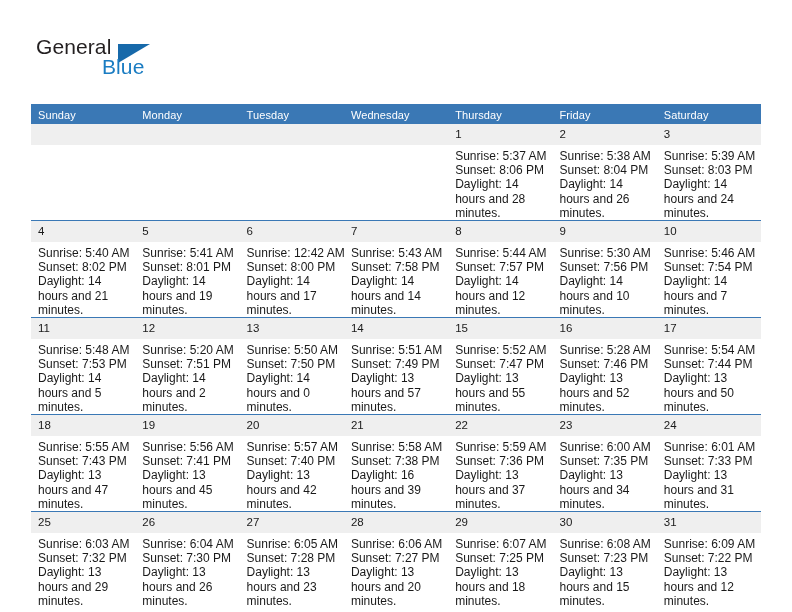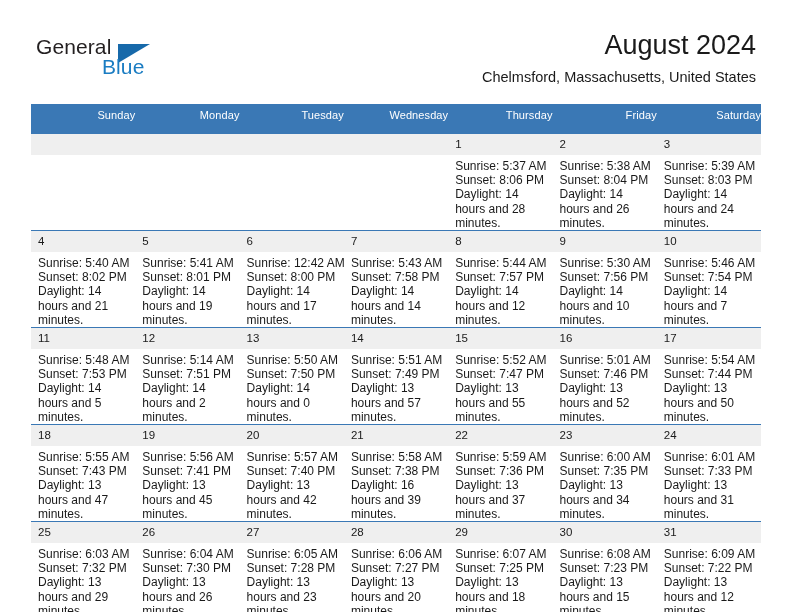--- a/index.html
+++ b/index.html
@@ -98,22 +98,22 @@
     border-collapse: collapse;
     table-layout: fixed;
   }
   .calendar col { width: 104.3px; }
 
   .calendar thead th {
     background: #3a78b5;
     color: #ffffff;
     font-size: 11px;
     font-weight: normal;
-    text-align: right;
-    padding: 5px 0 13px 7px;
+    text-align: left;
+    padding: 5px 0 3px 7px;
     height: 11px;
     letter-spacing: 0.1px;
     margin-top: 28px;
   }
 
   .calendar tbody td {
     vertical-align: top;
     padding: 0;
     border-top: 1.4px solid #3a78b5;
     background: #ffffff;
@@ -151,24 +151,20 @@
 <div class="page">
 
   <div class="header">
 
     <div class="logo">
       <span class="logo-general">General</span>
       <span class="logo-triangle"></span>
       <span class="logo-blue">Blue</span>
     </div>
 
-    <div class="title-block">
-      <div class="cal-title">August 2024</div>
-      <div class="cal-subtitle">Chelmsford, Massachusetts, United States</div>
-    </div>
 
   </div>
 
   <table class="calendar">
     <colgroup>
       <col>
         <col>
         <col>
         <col>
         <col>
@@ -288,21 +284,21 @@
             <span class="daynum">11</span>
             <div class="dayinfo">
               <div>Sunrise: 5:48 AM</div>
               <div>Sunset: 7:53 PM</div>
               <div class="wrap">Daylight: 14 hours and 5 minutes.</div>
             </div>
           </td>
           <td>
             <span class="daynum">12</span>
             <div class="dayinfo">
-              <div>Sunrise: 5:14 AM</div>
+              <div>Sunrise: 5:20 AM</div>
               <div>Sunset: 7:51 PM</div>
               <div class="wrap">Daylight: 14 hours and 2 minutes.</div>
             </div>
           </td>
           <td>
             <span class="daynum">13</span>
             <div class="dayinfo">
               <div>Sunrise: 5:50 AM</div>
               <div>Sunset: 7:50 PM</div>
               <div class="wrap">Daylight: 14 hours and 0 minutes.</div>
@@ -320,21 +316,21 @@
             <span class="daynum">15</span>
             <div class="dayinfo">
               <div>Sunrise: 5:52 AM</div>
               <div>Sunset: 7:47 PM</div>
               <div class="wrap">Daylight: 13 hours and 55 minutes.</div>
             </div>
           </td>
           <td>
             <span class="daynum">16</span>
             <div class="dayinfo">
-              <div>Sunrise: 5:01 AM</div>
+              <div>Sunrise: 5:28 AM</div>
               <div>Sunset: 7:46 PM</div>
               <div class="wrap">Daylight: 13 hours and 52 minutes.</div>
             </div>
           </td>
           <td>
             <span class="daynum">17</span>
             <div class="dayinfo">
               <div>Sunrise: 5:54 AM</div>
               <div>Sunset: 7:44 PM</div>
               <div class="wrap">Daylight: 13 hours and 50 minutes.</div>

